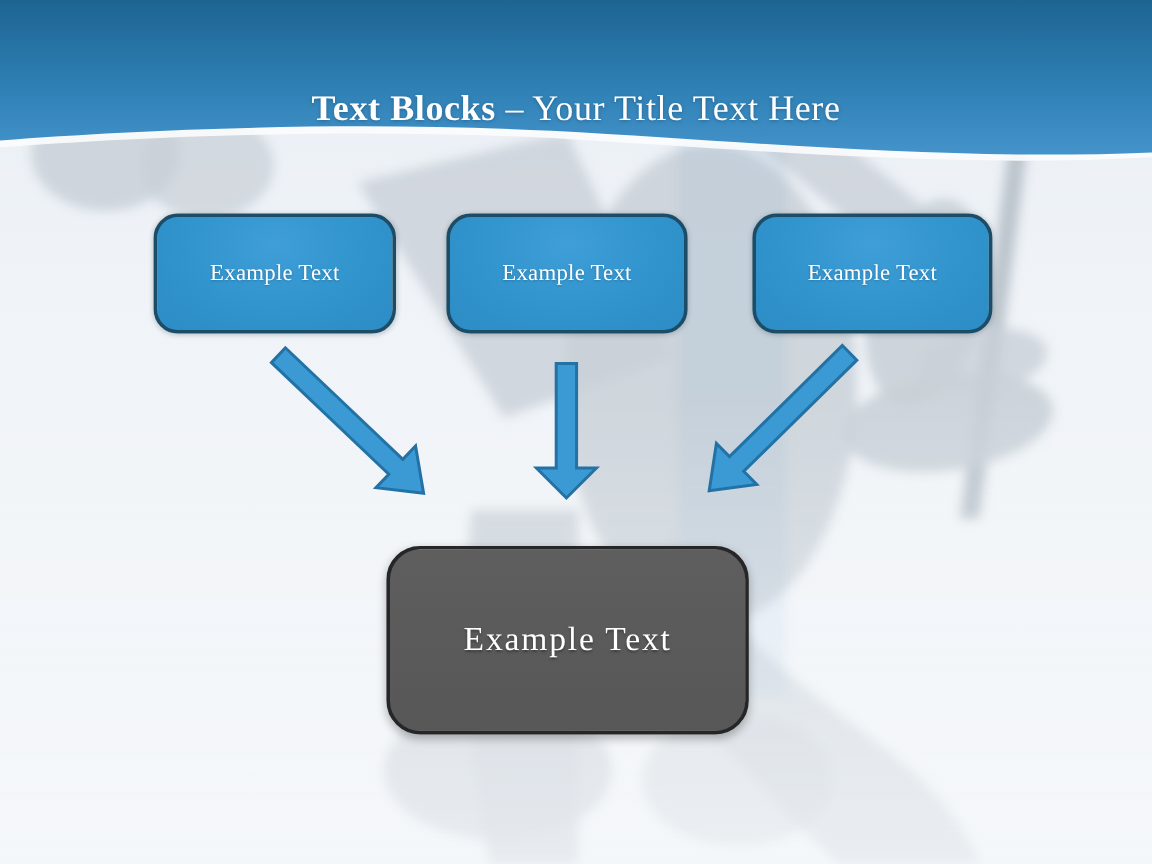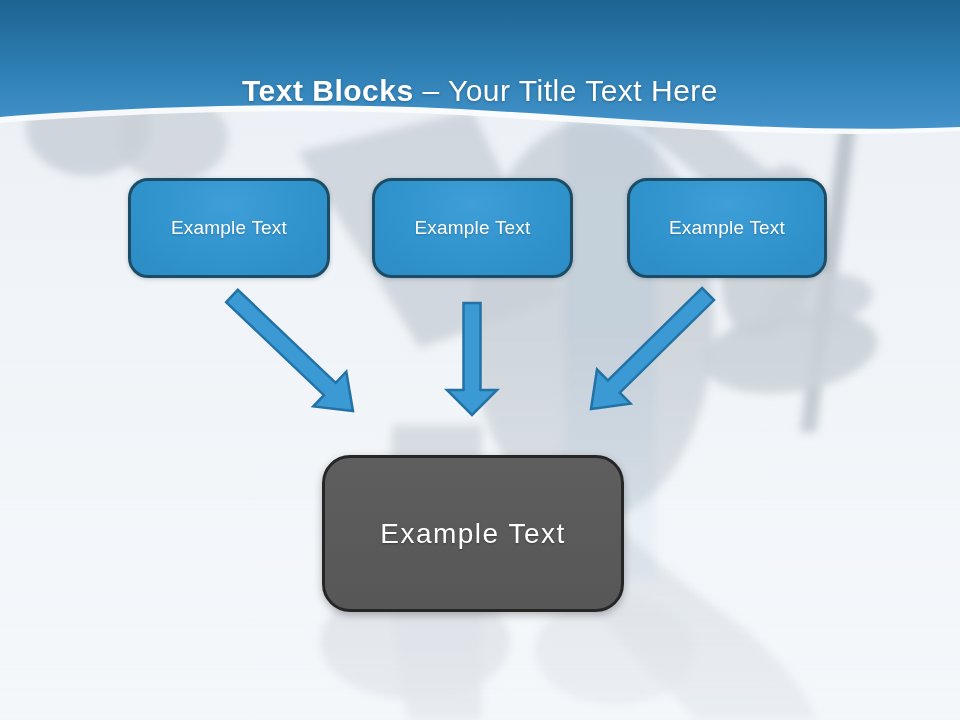--- a/index.html
+++ b/index.html
@@ -1,19 +1,19 @@
 <!DOCTYPE html>
 <html><head>
 <meta charset="utf-8">
 <style>
   html,body { margin:0; padding:0; background:#ffffff; }
   * { box-sizing:border-box; }
   .slide {
     position:relative; width:960px; height:720px; overflow:hidden;
-    font-family:Liberation Sans, sans-serif;
+    font-family:Liberation Serif, serif;
     background:linear-gradient(180deg,#e9eef5 0%,#f0f4f8 35%,#f4f7fa 100%);
   }
   
   .bg-art { position:absolute; inset:0; z-index:1; }
   
   .header-wave { position:absolute; top:0; left:0; z-index:2; }
   .slide-title {
     position:absolute; top:54px; left:0; width:100%; z-index:3;
     text-align:center; color:#ffffff; font-size:30px; letter-spacing:0.5px;
     text-shadow:0 1px 3px rgba(10,40,60,0.35);

